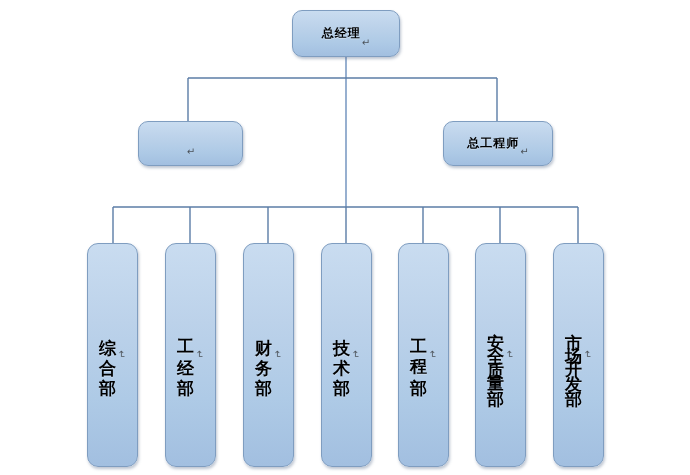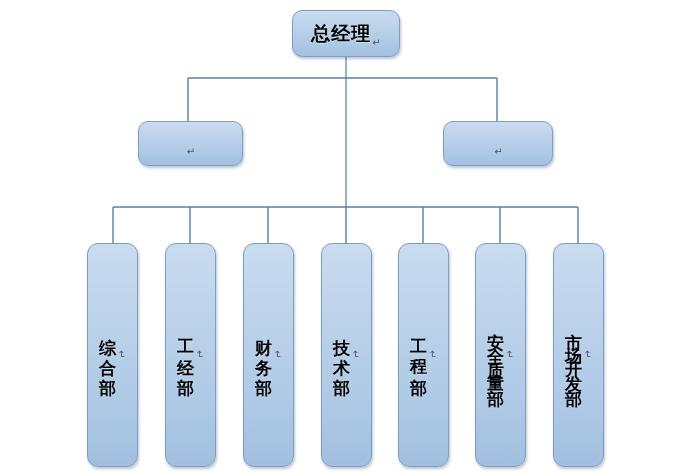--- a/index.html
+++ b/index.html
@@ -38,21 +38,21 @@
     align-items: center;
     justify-content: center;
     color: #000000;
   }
 
   
   .node.horiz {
     border-radius: 10px;
   }
   .node.horiz .label {
-    font-size: 19px;
+    font-size: 12px;
     letter-spacing: 1px;
     white-space: nowrap;
     font-weight: 600;
     text-shadow: 0 1px 0 rgba(255,255,255,0.35);
   }
 
   
   .node.vert {
     border-radius: 11px;
     align-items: flex-start;
@@ -127,20 +127,21 @@
   <div class="node horiz" style="left:292px; top:10px; width:108px; height:47px;">
     <span class="label">总经理</span>
     <span class="pilcrow">↵</span>
   </div>
 
   <div class="node horiz" style="left:138px; top:121px; width:105px; height:45px;">
     <span class="pilcrow">↵</span>
   </div>
 
   <div class="node horiz" style="left:443px; top:121px; width:110px; height:45px;">
+    <span class="label">总工程师</span>
     <span class="pilcrow">↵</span>
   </div>
 
   <div class="node vert short" style="left:87px; top:243px; width:51px; height:224px;">
     <span class="label">综合部</span>
     <span class="pilcrow">↵</span>
   </div>
 
   <div class="node vert short" style="left:165px; top:243px; width:51px; height:224px;">
     <span class="label">工经部</span>

